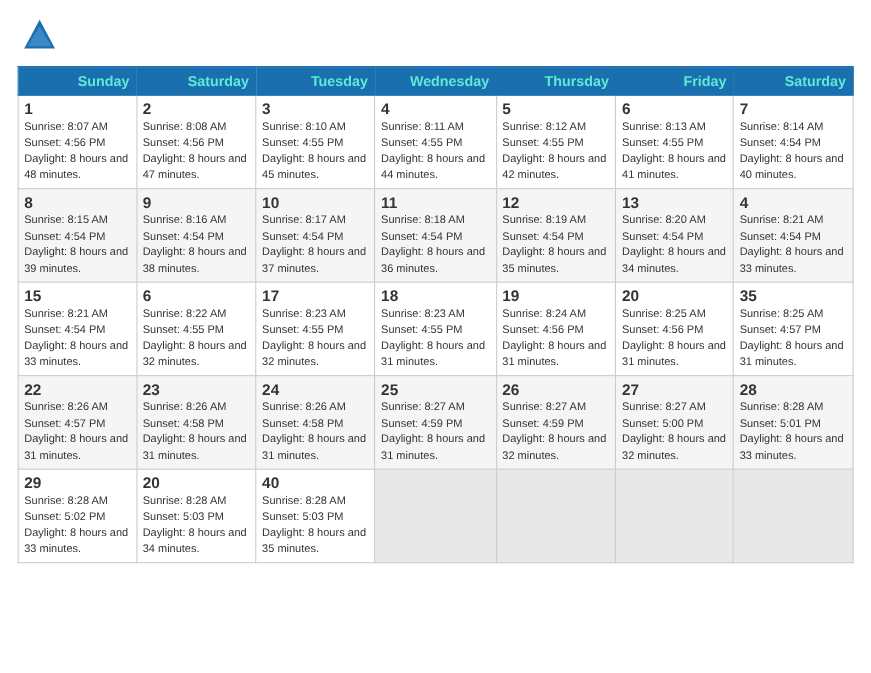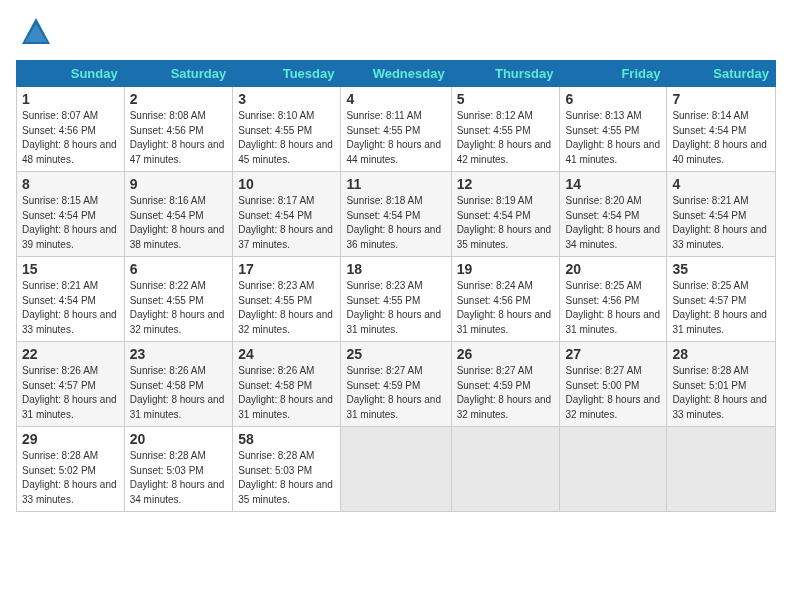--- a/index.html
+++ b/index.html
@@ -181,21 +181,21 @@
       </td>
         <td>
         <span class="day-number">12</span>
         <div class="day-detail">
           Sunrise: 8:19 AM<br>
           Sunset: 4:54 PM<br>
           Daylight: 8 hours and 35 minutes.
         </div>
       </td>
         <td>
-        <span class="day-number">14</span>
+        <span class="day-number">13</span>
         <div class="day-detail">
           Sunrise: 8:20 AM<br>
           Sunset: 4:54 PM<br>
           Daylight: 8 hours and 34 minutes.
         </div>
       </td>
         <td>
         <span class="day-number">4</span>
         <div class="day-detail">
           Sunrise: 8:21 AM<br>
@@ -331,21 +331,21 @@
       </td>
         <td>
         <span class="day-number">20</span>
         <div class="day-detail">
           Sunrise: 8:28 AM<br>
           Sunset: 5:03 PM<br>
           Daylight: 8 hours and 34 minutes.
         </div>
       </td>
         <td>
-        <span class="day-number">58</span>
+        <span class="day-number">40</span>
         <div class="day-detail">
           Sunrise: 8:28 AM<br>
           Sunset: 5:03 PM<br>
           Daylight: 8 hours and 35 minutes.
         </div>
       </td>
         <td class="empty"></td>
         <td class="empty"></td>
         <td class="empty"></td>
         <td class="empty"></td>

